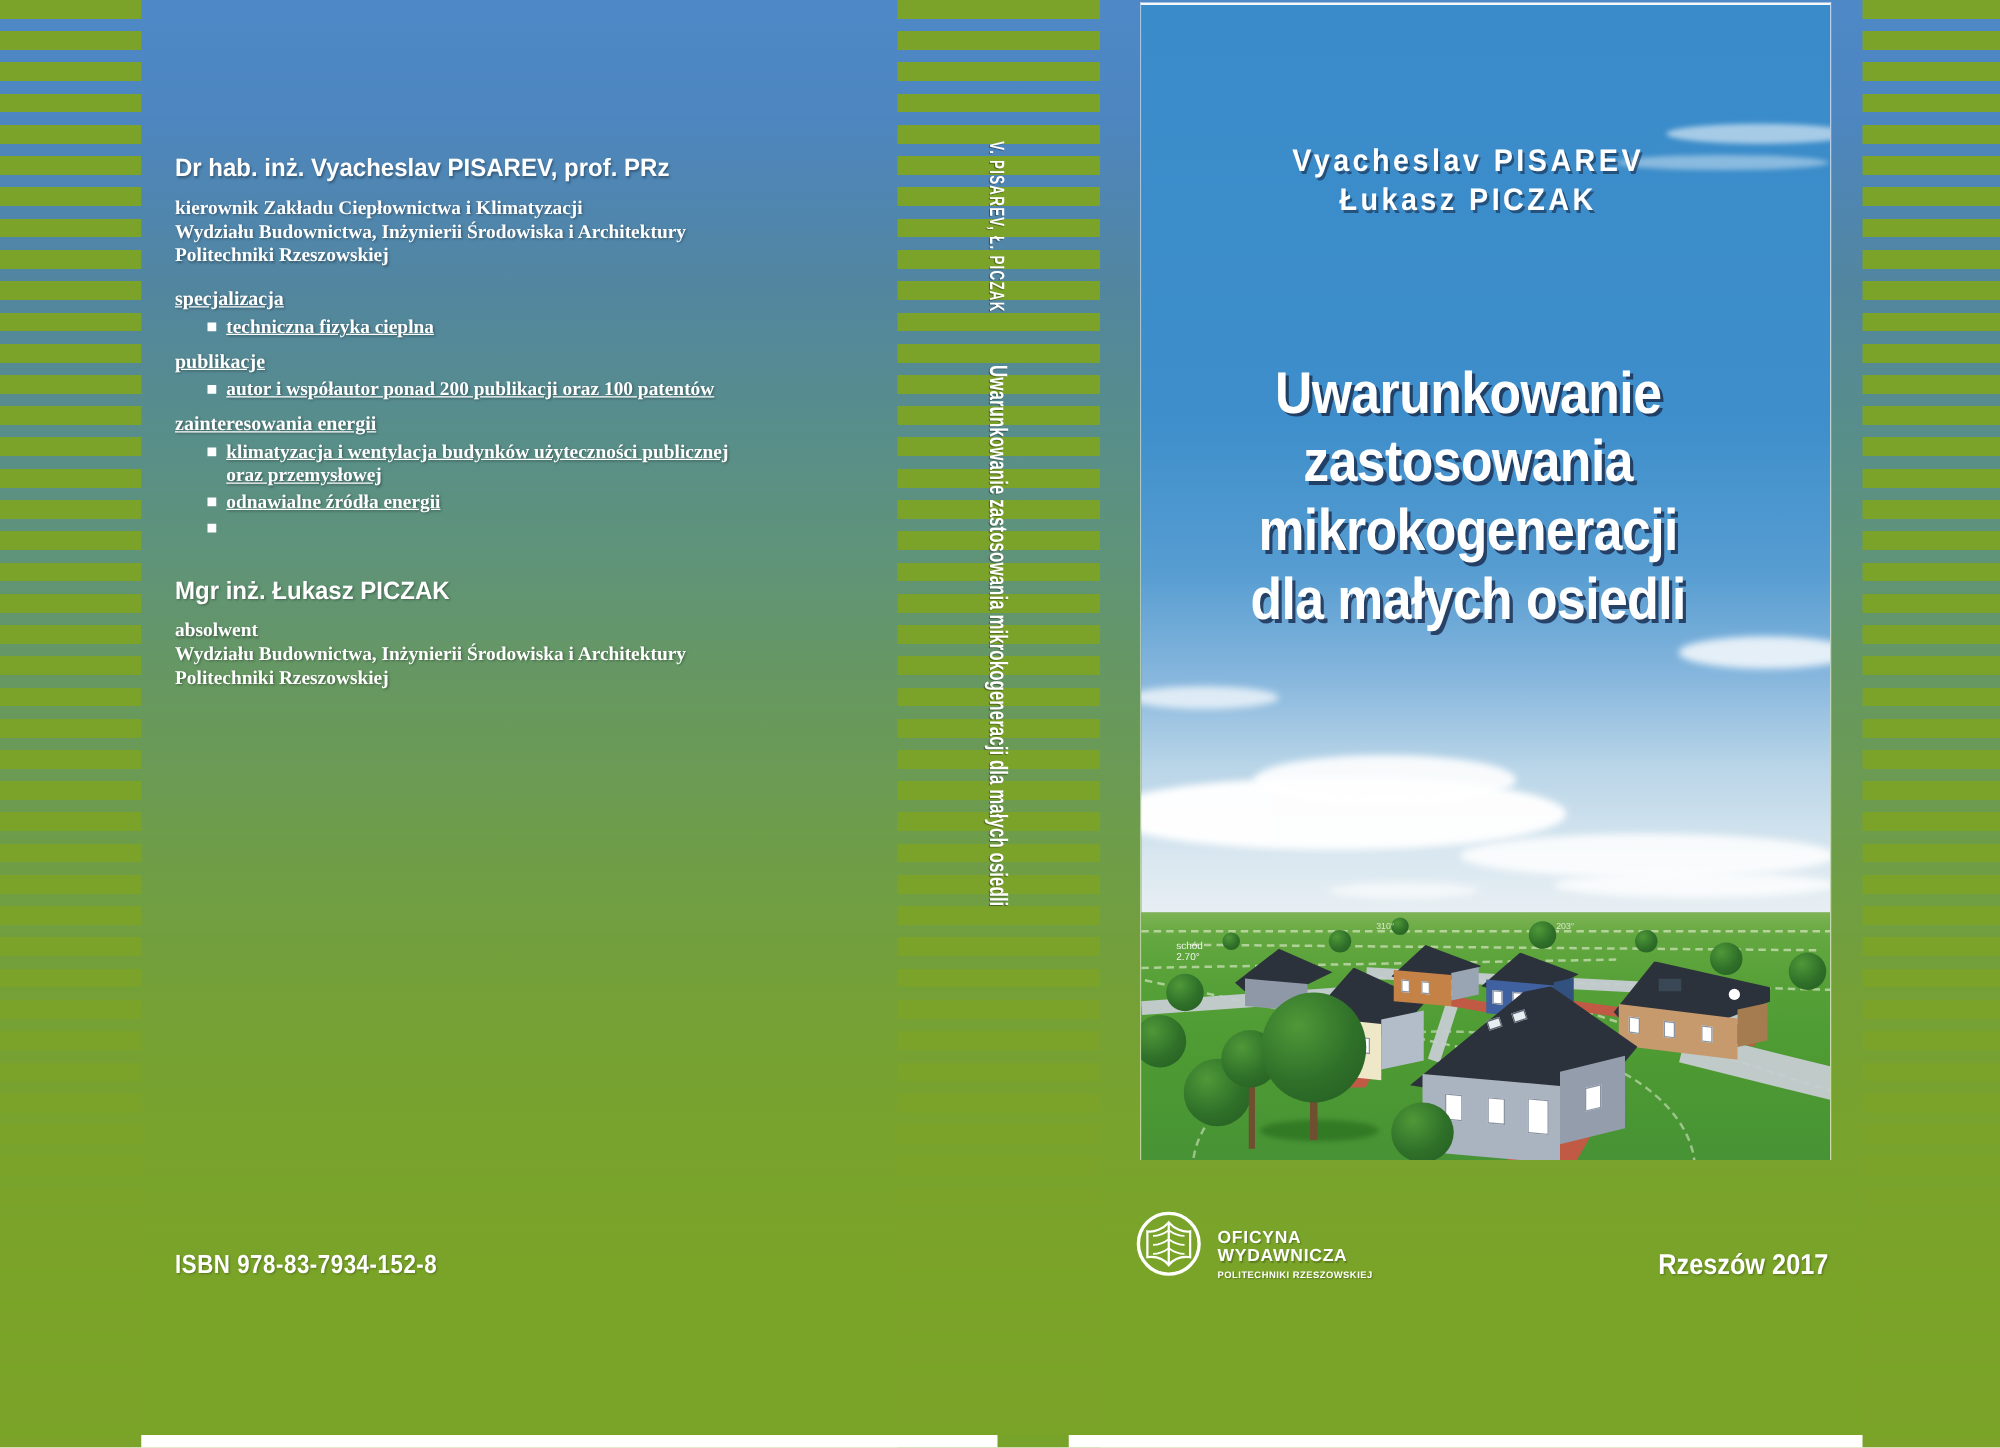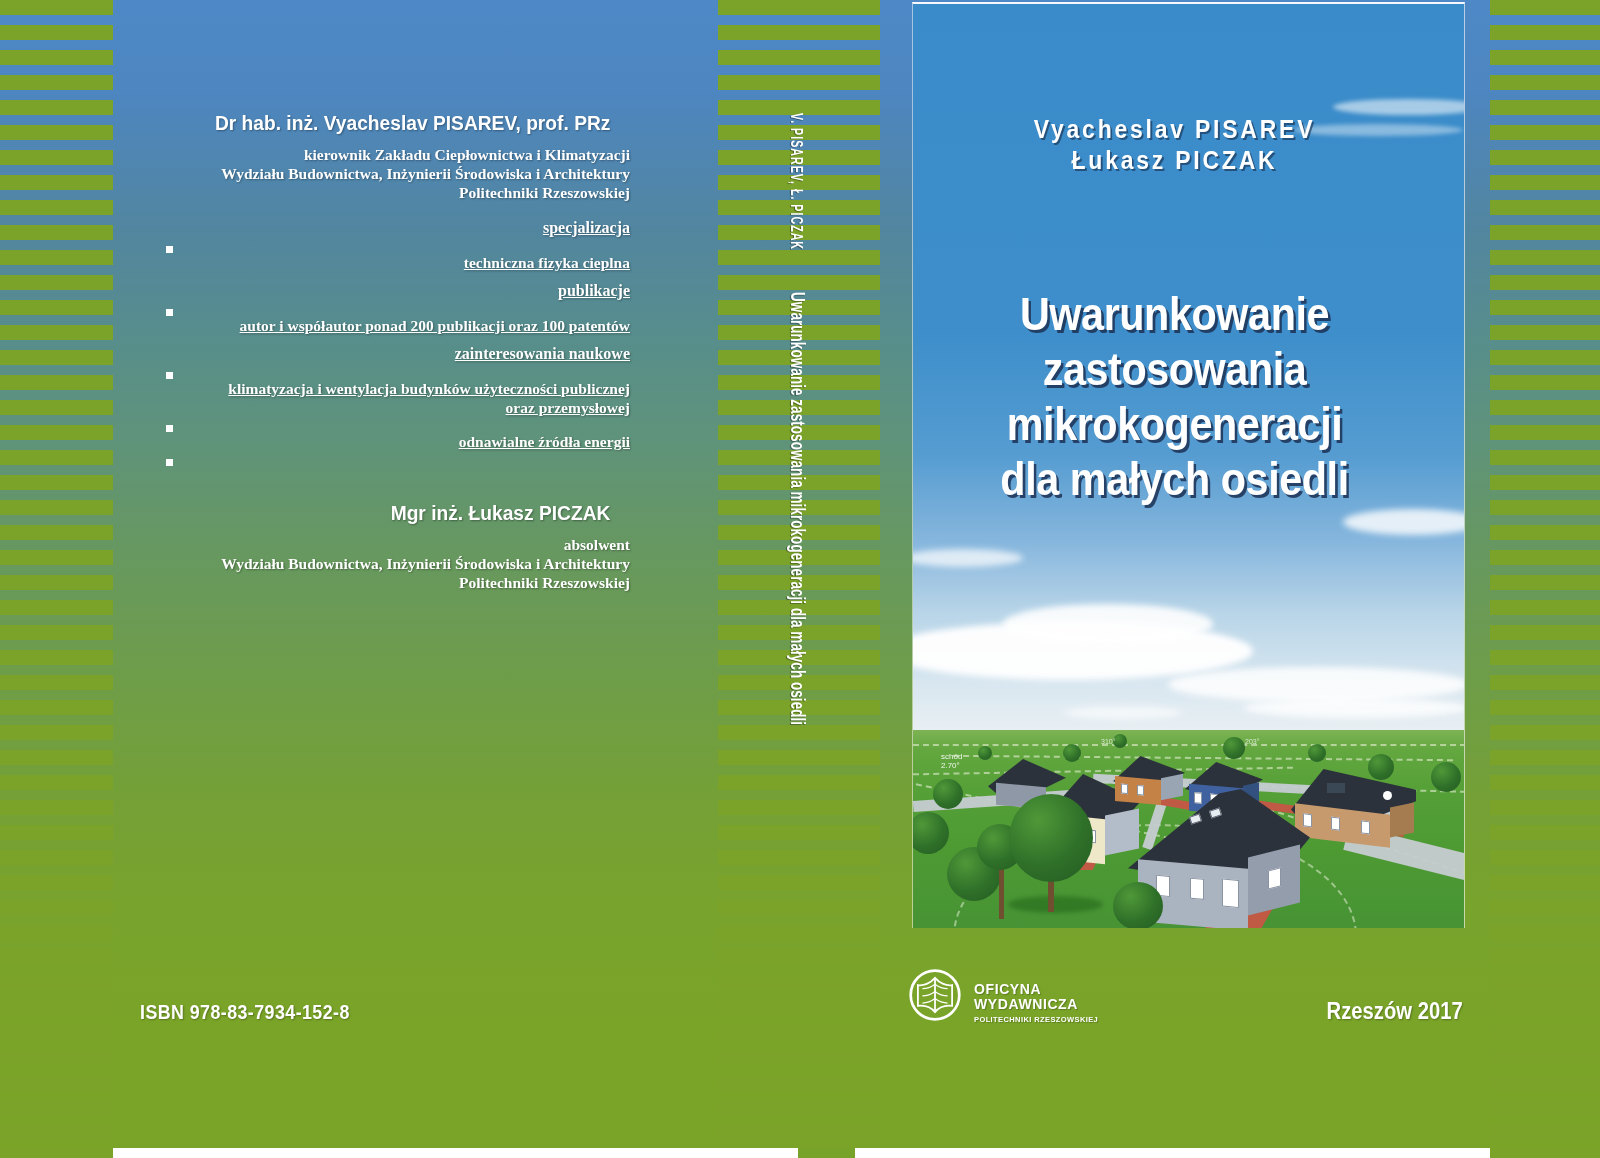--- a/index.html
+++ b/index.html
@@ -15,29 +15,29 @@
     background:repeating-linear-gradient(180deg,
       #7ba32a 0px, #7ba32a 15px, rgba(0,0,0,0) 15px, rgba(0,0,0,0) 25px);
   }
   .stripes.left{left:0;width:113px;}
   .stripes.spine{left:718px;width:162px;}
   .stripes.right{left:1490px;width:110px;}
   .bottom-margin{position:absolute;left:113px;top:1148px;width:1377px;height:10px;background:#ffffff;}
   .spine-tab{position:absolute;left:798px;top:1148px;width:57px;height:10px;background:#78a32a;}
 
   
-  .back-text{position:absolute;left:140px;top:112px;width:490px;color:#ffffff;
-    text-shadow:1px 1px 2px rgba(0,0,0,.35);text-align:right;}
+  .back-text{position:absolute;left:140px;top:124px;width:490px;color:#ffffff;
+    text-shadow:1px 1px 2px rgba(0,0,0,.35);}
   .bio-name{font-family:"Liberation Sans",sans-serif;font-weight:bold;font-size:20px;
     transform:scaleX(.96);transform-origin:0 50%;margin:0 0 10px 0;white-space:nowrap;}
   .bio-line{font-family:"Liberation Serif",serif;font-weight:bold;font-size:15.5px;line-height:19px;white-space:nowrap;}
   .sec{margin-top:9px;text-decoration:underline;}
   .sec.first{margin-top:16px;}
   .sec-head{font-family:"Liberation Serif",serif;font-weight:bold;font-size:16px;line-height:20px;}
-  .item{display:flex;margin-left:26px;margin-top:2px;flex-direction:column;}
+  .item{display:flex;margin-left:26px;margin-top:2px;}
   .sq{flex:0 0 auto;width:7px;height:7px;background:#ffffff;margin:6px 8px 0 0;}
   .item-lines{font-family:"Liberation Serif",serif;font-weight:bold;font-size:15.5px;line-height:19px;}
   .item-lines div{white-space:nowrap;}
   .bio2{margin-top:36px;}
   .isbn{position:absolute;left:140px;top:1000px;color:#fff;font-weight:bold;font-size:21px;
     letter-spacing:.5px;transform:scaleX(.85);transform-origin:0 50%;
     text-shadow:1px 1px 2px rgba(0,0,0,.3);white-space:nowrap;}
 
   
   .spine-authors{position:absolute;left:806px;top:113px;color:#fff;font-weight:bold;font-size:16.5px;
@@ -121,21 +121,21 @@
       <div class="sec-head">publikacje</div>
       <div class="item">
         <span class="sq"></span>
         <div class="item-lines">
             <div>autor i współautor ponad 200 publikacji oraz 100 patentów</div>
           </div>
       </div>
     </div>
 
     <div class="sec">
-      <div class="sec-head">zainteresowania naukowe</div>
+      <div class="sec-head">zainteresowania energii</div>
       <div class="item">
         <span class="sq"></span>
         <div class="item-lines">
           <div>klimatyzacja i wentylacja budynków użyteczności publicznej</div>
           <div>oraz przemysłowej</div>
         </div>
       </div>
       <div class="item">
         <span class="sq"></span>
         <div class="item-lines">

